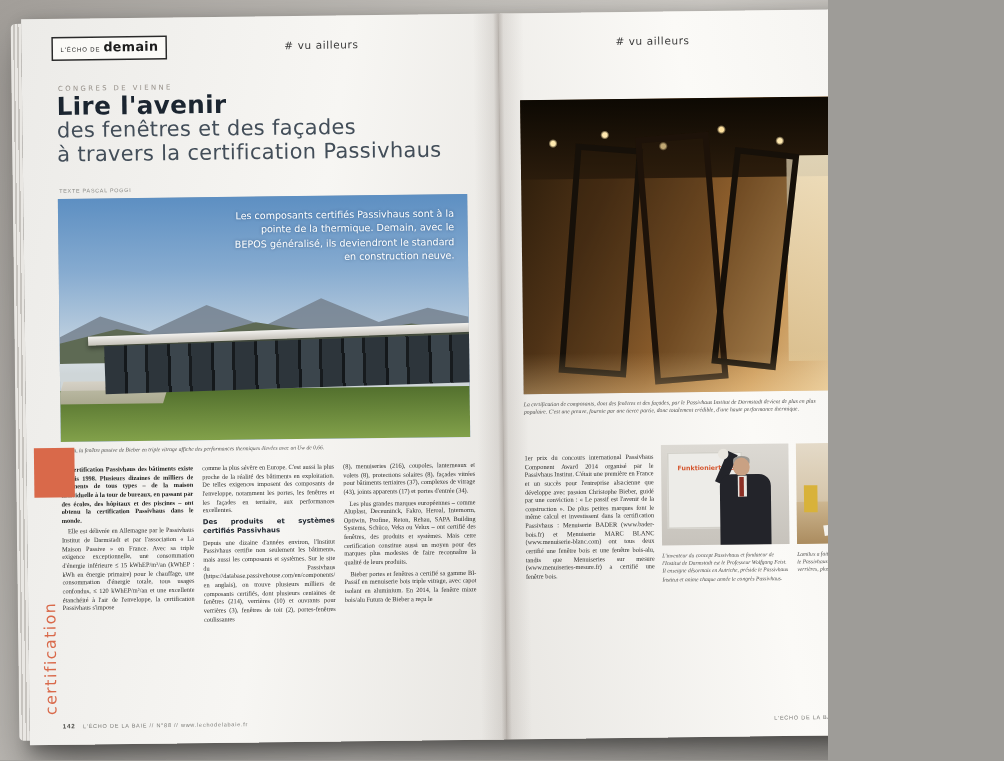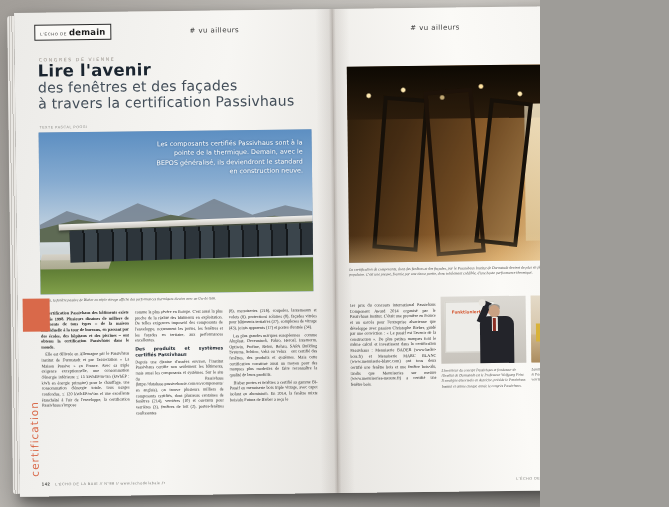--- a/index.html
+++ b/index.html
@@ -1,18 +1,18 @@
 <!DOCTYPE html>
 <html><head>
 <meta charset="utf-8">
 <style>
   html,body{margin:0;padding:0;background:#9e9c98;}
   .scene{position:relative;width:540px;height:507px;overflow:hidden;
     background:linear-gradient(115deg,#a39f9a 0%,#c2bfba 40%,#cecbc6 60%,#aeaba6 100%);
-    font-family:"Liberation Sans",sans-serif;}
+    font-family:"Liberation Sans",sans-serif;padding-left:12px;}
   .spread{position:absolute;left:17px;top:9px;width:636px;height:484px;display:flex;
     transform:rotate(-0.7deg);
     box-shadow:0 16px 32px rgba(0,0,0,.45),0 4px 10px rgba(0,0,0,.3);}
   .stack{position:absolute;top:3px;bottom:3px;width:7px;
     background:repeating-linear-gradient(90deg,#e9e7e3 0 1.6px,#c6c3be 1.6px 2.6px);}
   .stack-l{left:-7px;border-radius:3px 0 0 3px;}
   .stack-r{right:-7px;border-radius:0 3px 3px 0;}
   .page{position:relative;width:318px;height:100%;overflow:hidden;}
   .page.left{background:linear-gradient(100deg,#ecebe8 0%,#f7f6f3 55%,#e7e5e1 100%);}
   .page.right{background:linear-gradient(260deg,#f1f0ed 0%,#fbfaf7 50%,#e8e6e2 100%);}

